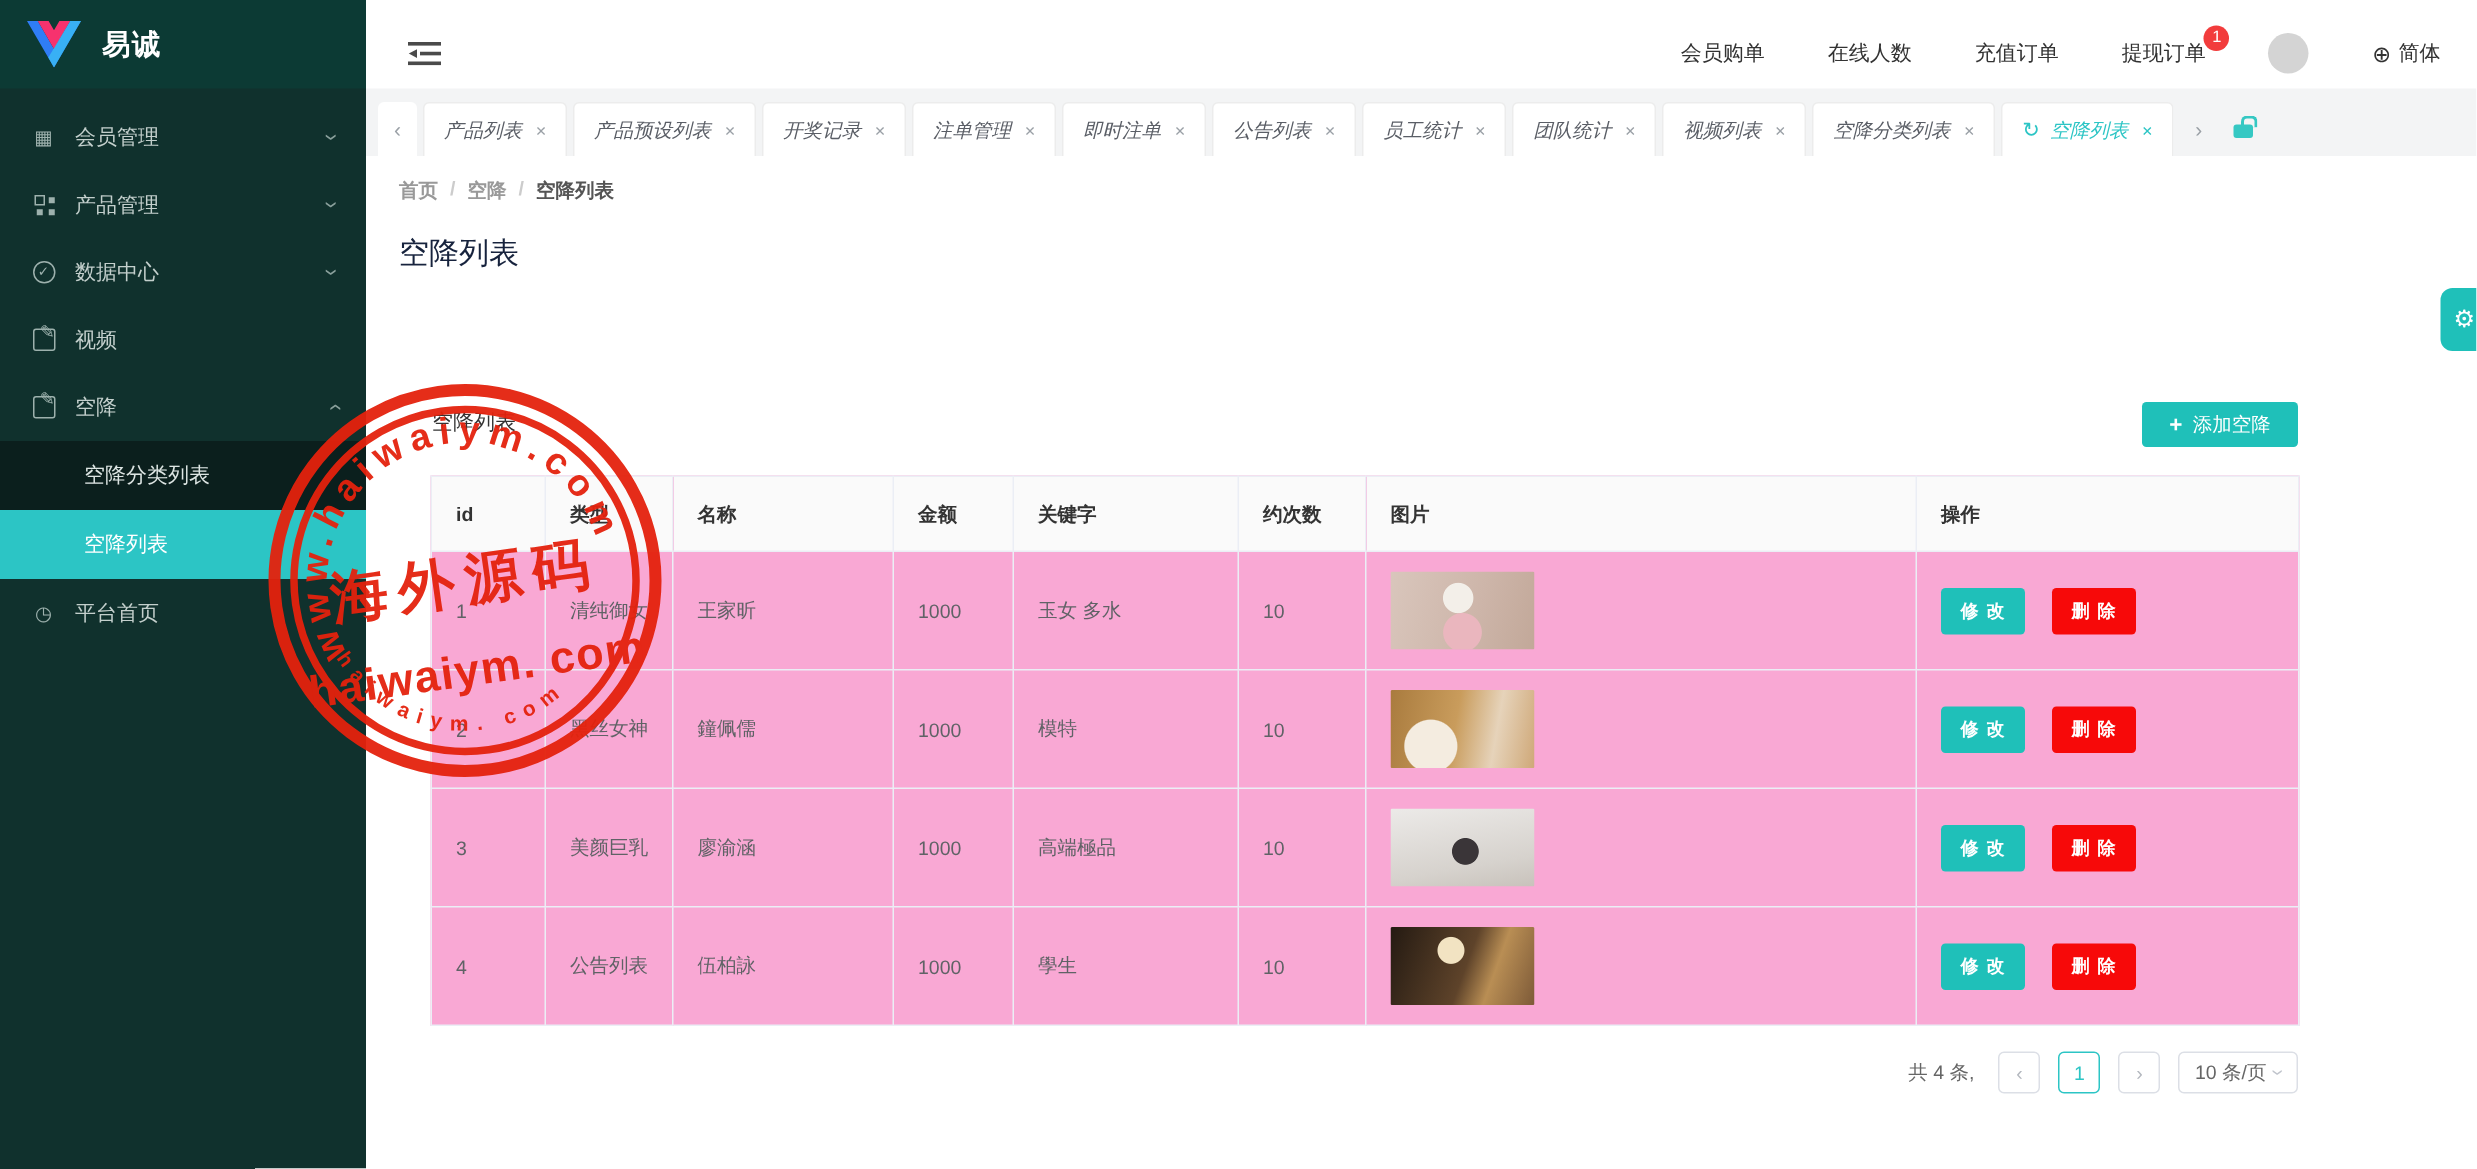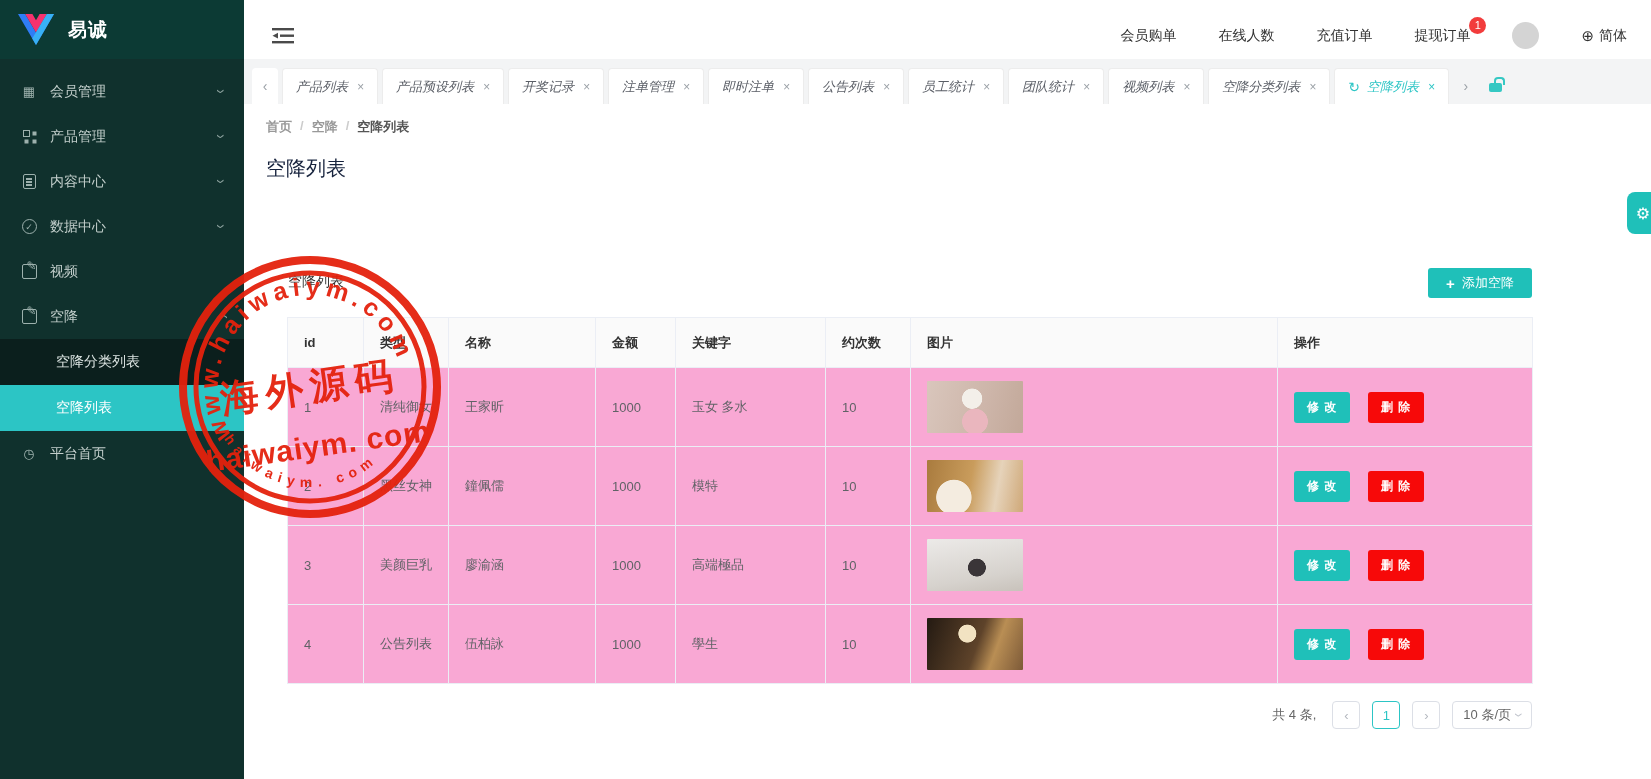--- a/index.html
+++ b/index.html
@@ -105,27 +105,20 @@
     <div class="menu-item">
       <span class="mi-icon">▦</span>
       <span>会员管理</span>
       <span class="chev">›</span>
     </div>
     <div class="menu-item">
       <span class="mi-icon">
           <span class="grid-icon"></span>
         </span>
       <span>产品管理</span>
-      <span class="chev">›</span>
-    </div>
-    <div class="menu-item">
-      <span class="mi-icon">
-          <span class="doc-icon"></span>
-        </span>
-      <span>内容中心</span>
       <span class="chev">›</span>
     </div>
     <div class="menu-item">
       <span class="mi-icon">
           <span class="circle-icon">✓</span>
         </span>
       <span>数据中心</span>
       <span class="chev">›</span>
     </div>
     <div class="menu-item">

